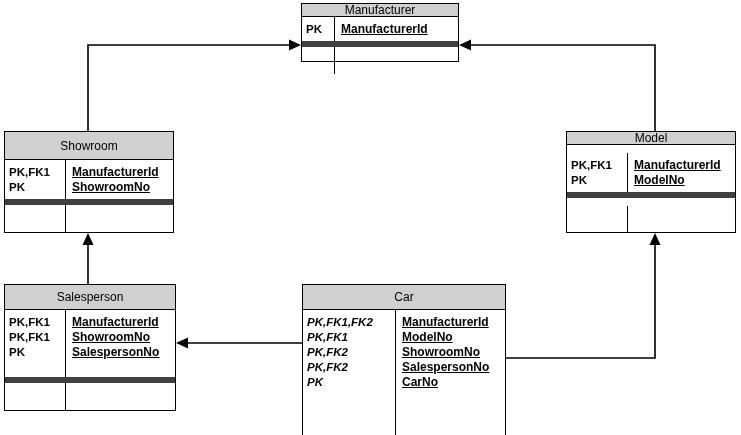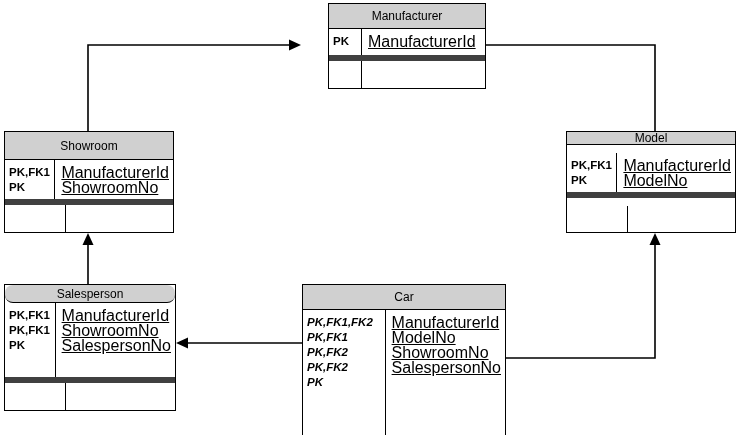--- a/index.html
+++ b/index.html
@@ -66,22 +66,22 @@
     padding: 5px 4px 4px 4px;
     font-size: 11.5px;
     font-weight: bold;
     color: #000000;
     line-height: 15px;
     white-space: nowrap;
   }
   .col-attrs {
     box-sizing: border-box;
     padding: 5px 4px 4px 6px;
-    font-size: 16px;
-    font-weight: normal;
+    font-size: 12px;
+    font-weight: bold;
     color: #000000;
     line-height: 15px;
     white-space: nowrap;
     flex: 1 1 auto;
   }
   .col-attrs .attr {
     text-decoration: underline;
   }
   .footer-keys {
     box-sizing: border-box;
@@ -115,21 +115,21 @@
         <path d="M 302 343 L 183 343" fill="none" stroke="#000000" stroke-width="1.6"></path>
         <polygon points="176,343 188,337.5 188,348.5" fill="#000000"></polygon>
       </g>
       <g>
         <path d="M 506 358 L 655 358 L 655 240" fill="none" stroke="#000000" stroke-width="1.6"></path>
         <polygon points="655,233 649.5,245 660.5,245" fill="#000000"></polygon>
       </g>
     </svg>
 
   <div id="entity-layer">
-      <div class="entity" style="left: 301px; top: 3px; width: 158px; height: 86px; margin-left: 27px;">
+      <div class="entity" style="left: 301px; top: 3px; width: 158px; height: 59px;">
         <div class="entity-title" style="height: 25px;">Manufacturer</div>
         <div class="entity-body">
           <div class="col-keys" style="width: 33px;">
             <span class="row">PK</span>
           </div>
           <div class="col-attrs">
             <span class="row attr">ManufacturerId</span>
           </div>
         </div>
         <div class="entity-footer" style="height: 27px;">
@@ -165,21 +165,21 @@
             <span class="row attr">ManufacturerId</span>
             <span class="row attr">ModelNo</span>
           </div>
         </div>
         <div class="entity-footer" style="height: 27px;">
           <div class="footer-keys" style="width: 61px;"></div>
           <div class="footer-attrs"></div>
         </div>
       </div>
       <div class="entity" style="left: 4px; top: 284px; width: 172px; height: 127px;">
-        <div class="entity-title" style="height: 18px; border-radius: 8px;">Salesperson</div>
+        <div class="entity-title" style="height: 25px;">Salesperson</div>
         <div class="entity-body">
           <div class="col-keys" style="width: 61px;">
             <span class="row">PK,FK1</span>
             <span class="row">PK,FK1</span>
             <span class="row">PK</span>
           </div>
           <div class="col-attrs">
             <span class="row attr">ManufacturerId</span>
             <span class="row attr">ShowroomNo</span>
             <span class="row attr">SalespersonNo</span>
@@ -198,20 +198,21 @@
             <span class="row">PK,FK1</span>
             <span class="row">PK,FK2</span>
             <span class="row">PK,FK2</span>
             <span class="row">PK</span>
           </div>
           <div class="col-attrs">
             <span class="row attr">ManufacturerId</span>
             <span class="row attr">ModelNo</span>
             <span class="row attr">ShowroomNo</span>
             <span class="row attr">SalespersonNo</span>
+            <span class="row attr">CarNo</span>
           </div>
         </div>
         <div class="entity-footer" style="height: 27px;">
           <div class="footer-keys" style="width: 93px;"></div>
           <div class="footer-attrs"></div>
         </div>
       </div>
     </div>
 
 </div>

